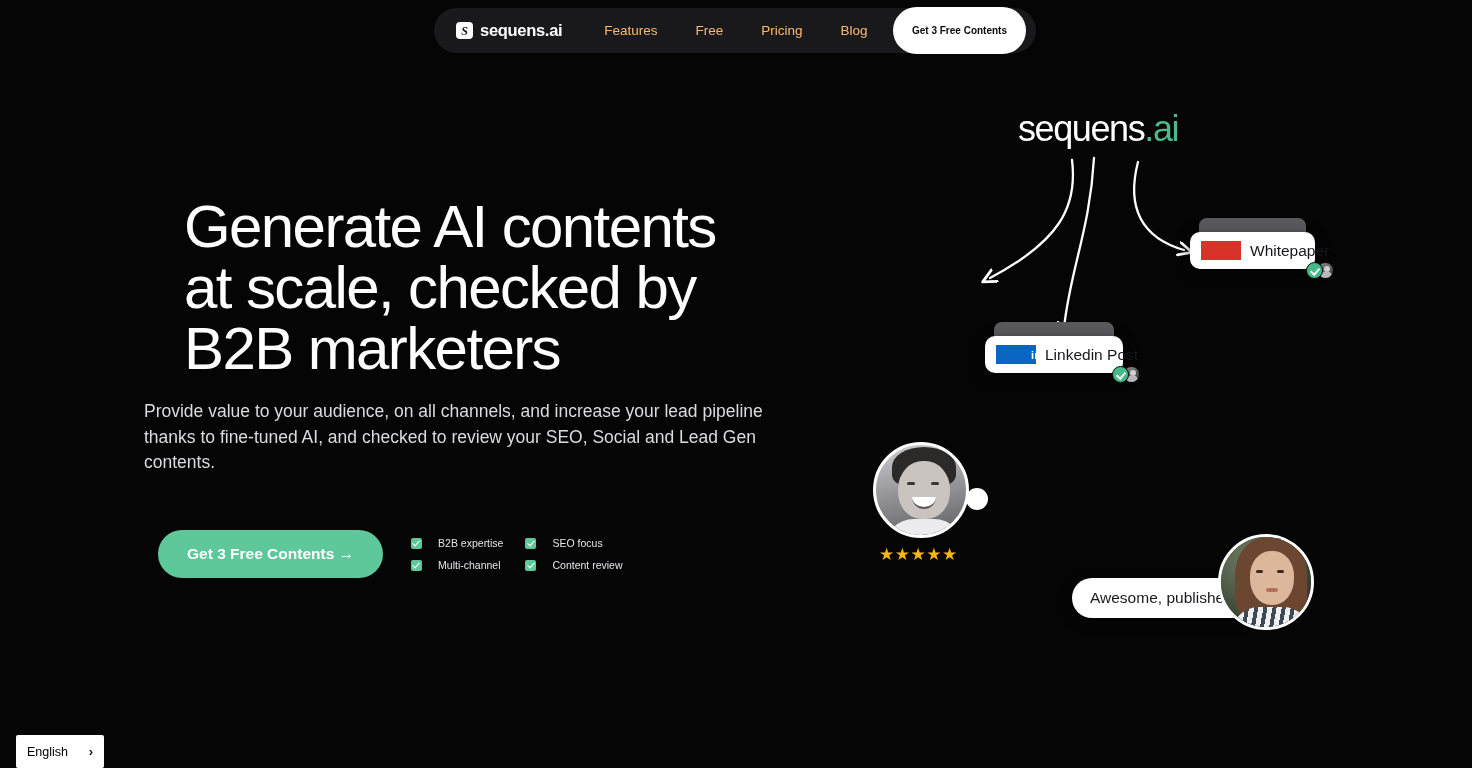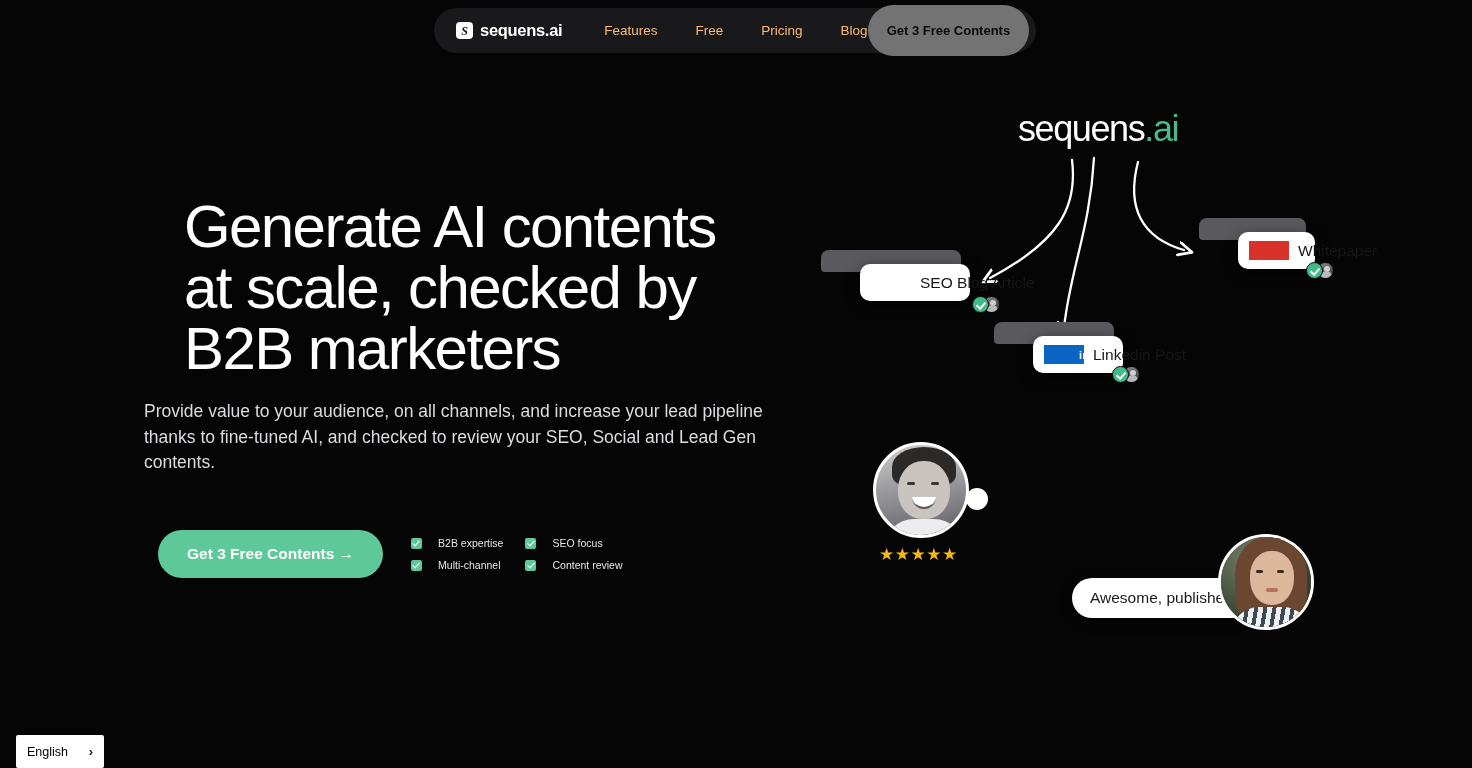--- a/index.html
+++ b/index.html
@@ -29,23 +29,23 @@
     font-size: 12px; font-weight: bold; font-style: italic;
     line-height: 1; font-family: "Liberation Serif", serif;
   }
   .brand-text { color: #ffffff; font-size: 16.5px; font-weight: bold; letter-spacing: -0.3px; }
   .nav-links { display: flex; align-items: center; gap: 38px; flex: 1; }
   .nav-link {
     color: #fdba74; font-size: 13.5px; text-decoration: none;
     cursor: pointer; white-space: nowrap;
   }
   .nav-cta {
-    background: #737373; color: #0a0a0a;
+    background: #ffffff; color: #0a0a0a;
     border: none; border-radius: 30px;
-    font-size: 13px; font-weight: bold;
+    font-size: 10px; font-weight: bold;
     padding: 18px 19px; cursor: pointer; white-space: nowrap;
     font-family: "Liberation Sans", sans-serif;
   }
 
   
   .hero-left { position: absolute; left: 144px; top: 196px; width: 660px; }
   .headline {
     color: #ffffff; font-size: 60px; line-height: 61px;
     font-weight: normal; letter-spacing: -1.6px; white-space: pre-line; margin-left: 40px;
   }
@@ -92,21 +92,20 @@
   .card { position: absolute; }
   .card-top {
     background: #5a5a5e; height: 22px; border-radius: 8px 8px 4px 4px;
     margin: 0 9px;
   }
   .card-body {
     background: #ffffff; border-radius: 10px;
     display: flex; align-items: center; gap: 9px;
     padding: 9px 17px 9px 11px; margin-top: -8px;
     box-shadow: 0 4px 14px rgba(0,0,0,0.55);
-    margin-left: 48px;
   }
   .card-label { color: #17171a; font-size: 15.5px; font-weight: 500; white-space: nowrap; }
   .ic { width: 19px; height: 19px; border-radius: 0; flex: 0 0 auto;
         display: flex; align-items: center; justify-content: center; padding-left: 40px; }
   .ic-google { background: #ffffff; }
   .ic-pdf { background: #d9322a; }
   .ic-pdf::after { content: ""; width: 8px; height: 8px; border-radius: 50%; background: #ffffff; }
   .ic-li { background: #0a66c2; color: #ffffff; font-size: 11px; font-weight: bold; font-family: "Liberation Sans", sans-serif; }
 
   .badge-pair { position: absolute; display: flex; align-items: center; }
@@ -295,38 +294,20 @@
       <defs>
         <marker id="ah" markerWidth="7" markerHeight="7" refX="2.6" refY="3.2" orient="auto">
           <path d="M0.4,0.4 L6.2,3.2 L0.4,6.0" fill="none" stroke="#ffffff" stroke-width="1.2" stroke-linecap="round" stroke-linejoin="round"></path>
         </marker>
       </defs>
       <path d="M282,70 C288,118 268,152 200,188" stroke="#ffffff" stroke-width="2.3" fill="none" stroke-linecap="round" marker-end="url(#ah)"></path>
       <path d="M304,68 C300,140 280,180 274,238" stroke="#ffffff" stroke-width="2.3" fill="none" stroke-linecap="round" marker-end="url(#ah)"></path>
       <path d="M348,72 C336,118 352,148 394,160" stroke="#ffffff" stroke-width="2.3" fill="none" stroke-linecap="round" marker-end="url(#ah)"></path>
     </svg>
 
-    <div class="card" style="left:22px; top:160px; width:158px;">
-      <div class="card-top"></div>
-      <div class="card-body">
-        <span class="ic ic-google">
-          <svg width="15" height="15" viewBox="0 0 48 48">
-            <path fill="#4285F4" d="M45.1 24.5c0-1.6-.1-2.7-.4-4H24v7.3h12.1c-.2 1.9-1.6 4.9-4.5 6.9l6.9 5.3c4-3.7 6.6-9.2 6.6-15.5z"></path>
-            <path fill="#34A853" d="M24 46c5.9 0 10.9-2 14.5-5.3l-6.9-5.3c-1.8 1.3-4.3 2.2-7.6 2.2-5.8 0-10.7-3.8-12.5-9.1l-7.1 5.5C8 41.2 15.4 46 24 46z"></path>
-            <path fill="#FBBC05" d="M11.5 28.5c-.5-1.4-.8-2.9-.8-4.5s.3-3.1.7-4.5l-7.1-5.5C2.8 17 2 20.4 2 24s.8 7 2.3 10z"></path>
-            <path fill="#EA4335" d="M24 10.6c4.1 0 6.9 1.8 8.5 3.3l6.2-6C34.9 4.5 29.9 2 24 2 15.4 2 8 6.8 4.3 13.9l7.1 5.5C13.3 14.1 18.2 10.6 24 10.6z"></path>
-          </svg>
-        </span>
-        <span class="card-label">SEO Blog Article</span>
-      </div>
-      <div class="badge-pair" style="left:160px; top:46px;">
-        <span class="badge-check"></span>
-        <span class="badge-ava"></span>
-      </div>
-    </div>
 
     <div class="card" style="left:400px; top:128px; width:125px;">
       <div class="card-top"></div>
       <div class="card-body">
         <span class="ic ic-pdf"></span>
         <span class="card-label">Whitepaper</span>
       </div>
       <div class="badge-pair" style="left:116px; top:44px;">
         <span class="badge-check"></span>
         <span class="badge-ava"></span>

